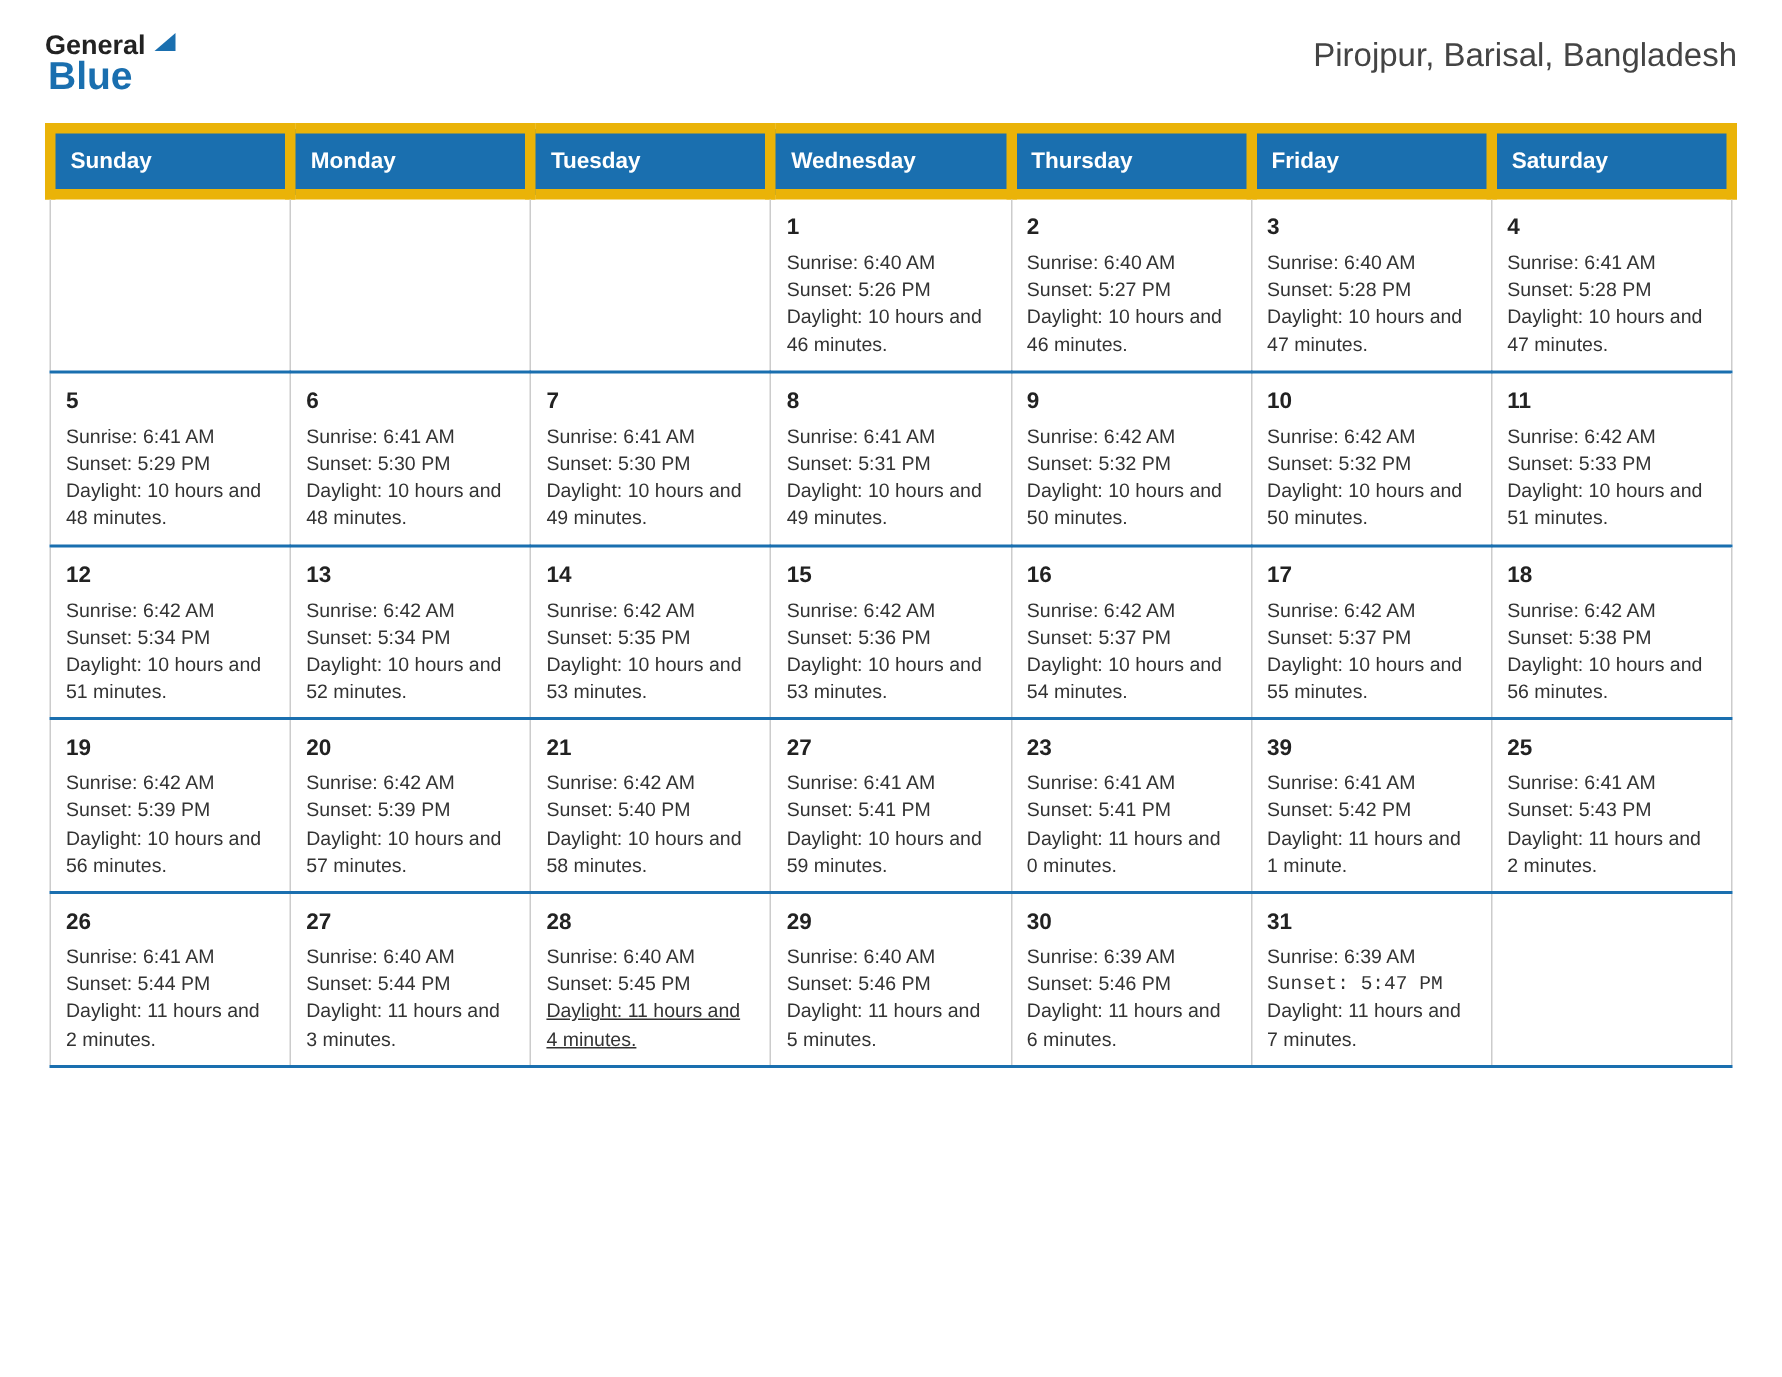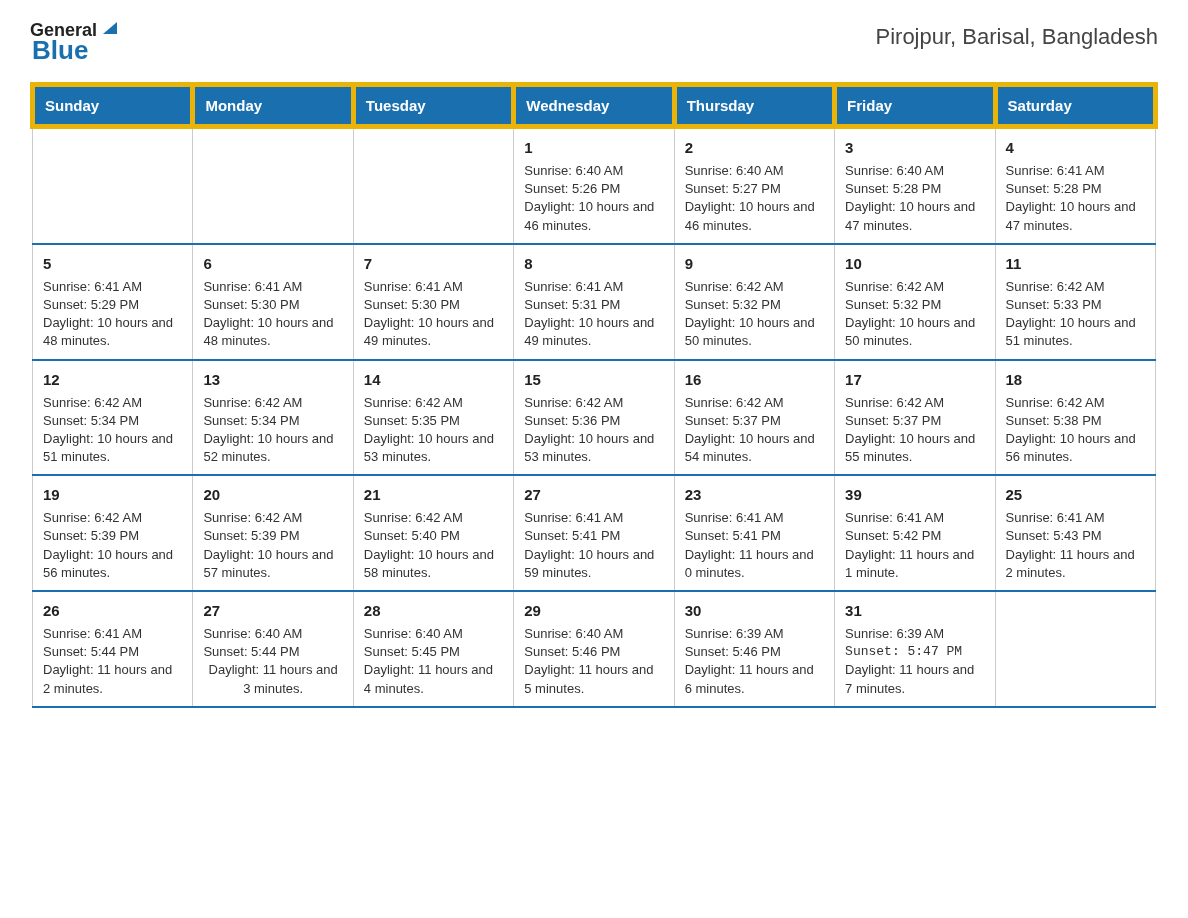--- a/index.html
+++ b/index.html
@@ -52,21 +52,21 @@
       width: 100%;
       border-collapse: collapse;
     }
     .calendar thead tr th {
       background-color: #1a6faf;
       color: #fff;
       font-size: 15px;
       font-weight: bold;
       padding: 10px 10px;
       text-align: left;
-      border: 5px solid #eab308;
+      border: 7px solid #eab308;
     }
     .calendar tbody tr td {
       vertical-align: top;
       border: 1px solid #ccc;
       padding: 8px 10px;
       width: 14.28%;
       min-height: 90px;
       font-size: 13px;
       color: #333;
       line-height: 1.4;
@@ -290,27 +290,27 @@
         <td>
           <span class="day-num">26</span>
           <span style="display: block;">Sunrise: 6:41 AM</span>
           <span style="display: block;">Sunset: 5:44 PM</span>
           <span style="display: block;">Daylight: 11 hours and 2 minutes.</span>
         </td>
         <td>
           <span class="day-num">27</span>
           <span style="display: block;">Sunrise: 6:40 AM</span>
           <span style="display: block;">Sunset: 5:44 PM</span>
-          <span style="display: block; text-align: center;">Daylight: 11 hours and 3 minutes.</span>
+          <span style="display: block;">Daylight: 11 hours and 3 minutes.</span>
         </td>
         <td>
           <span class="day-num">28</span>
           <span style="display: block;">Sunrise: 6:40 AM</span>
           <span style="display: block;">Sunset: 5:45 PM</span>
-          <span style="display: block;">Daylight: 11 hours and 4 minutes.</span>
+          <span style="display: block; text-decoration: underline;">Daylight: 11 hours and 4 minutes.</span>
         </td>
         <td>
           <span class="day-num">29</span>
           <span style="display: block;">Sunrise: 6:40 AM</span>
           <span style="display: block;">Sunset: 5:46 PM</span>
           <span style="display: block;">Daylight: 11 hours and 5 minutes.</span>
         </td>
         <td>
           <span class="day-num">30</span>
           <span style="display: block;">Sunrise: 6:39 AM</span>

